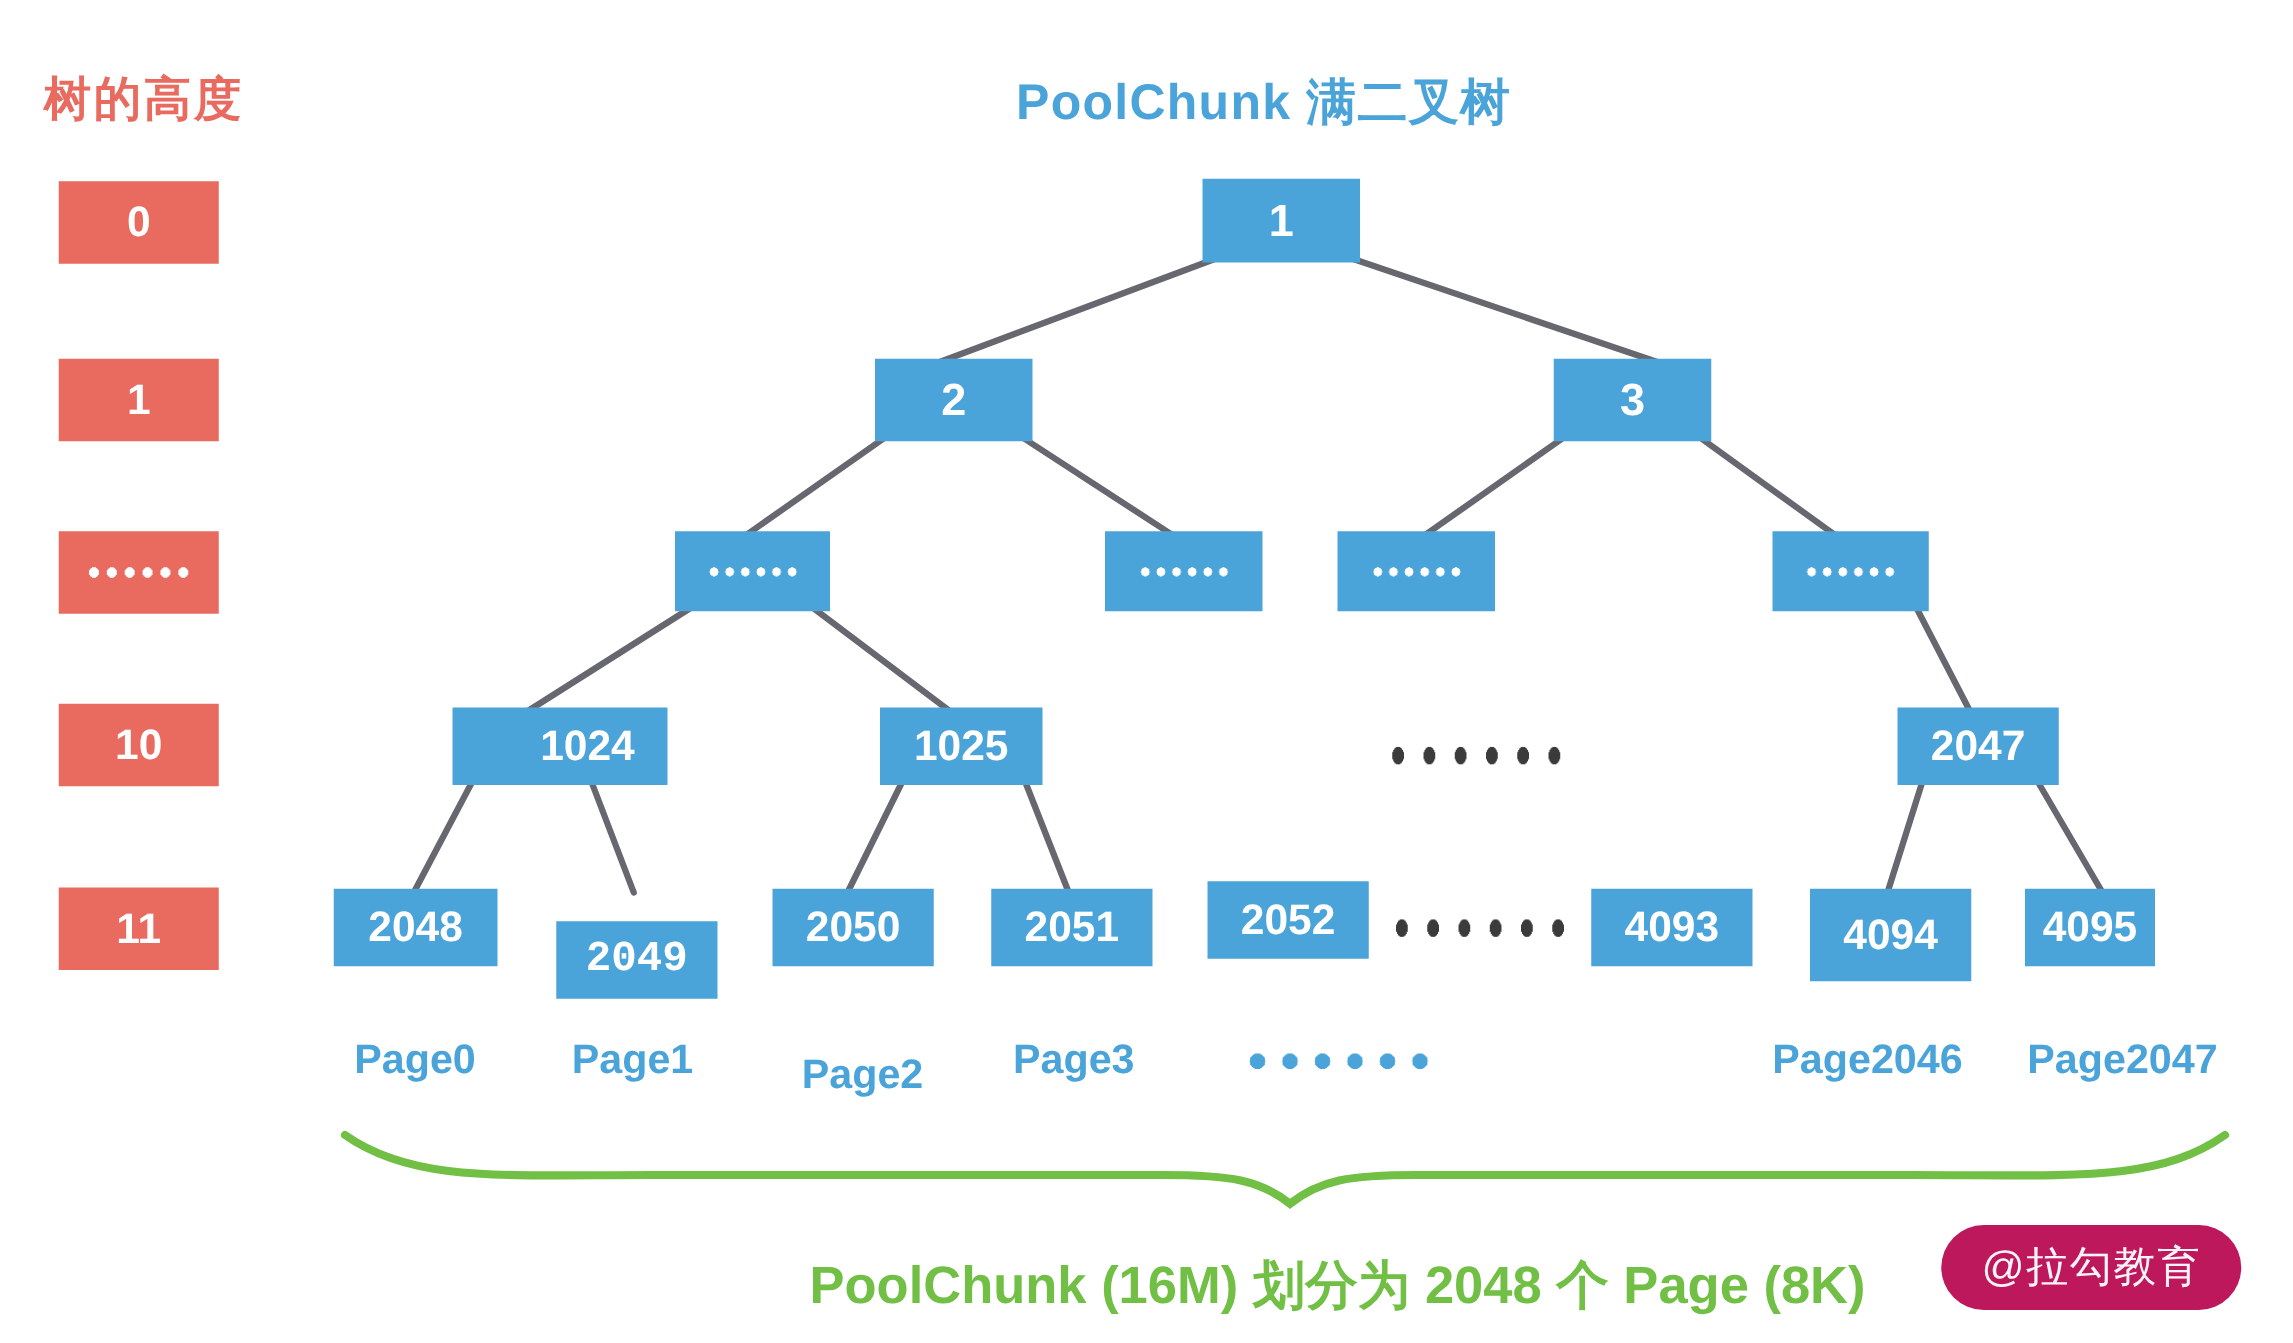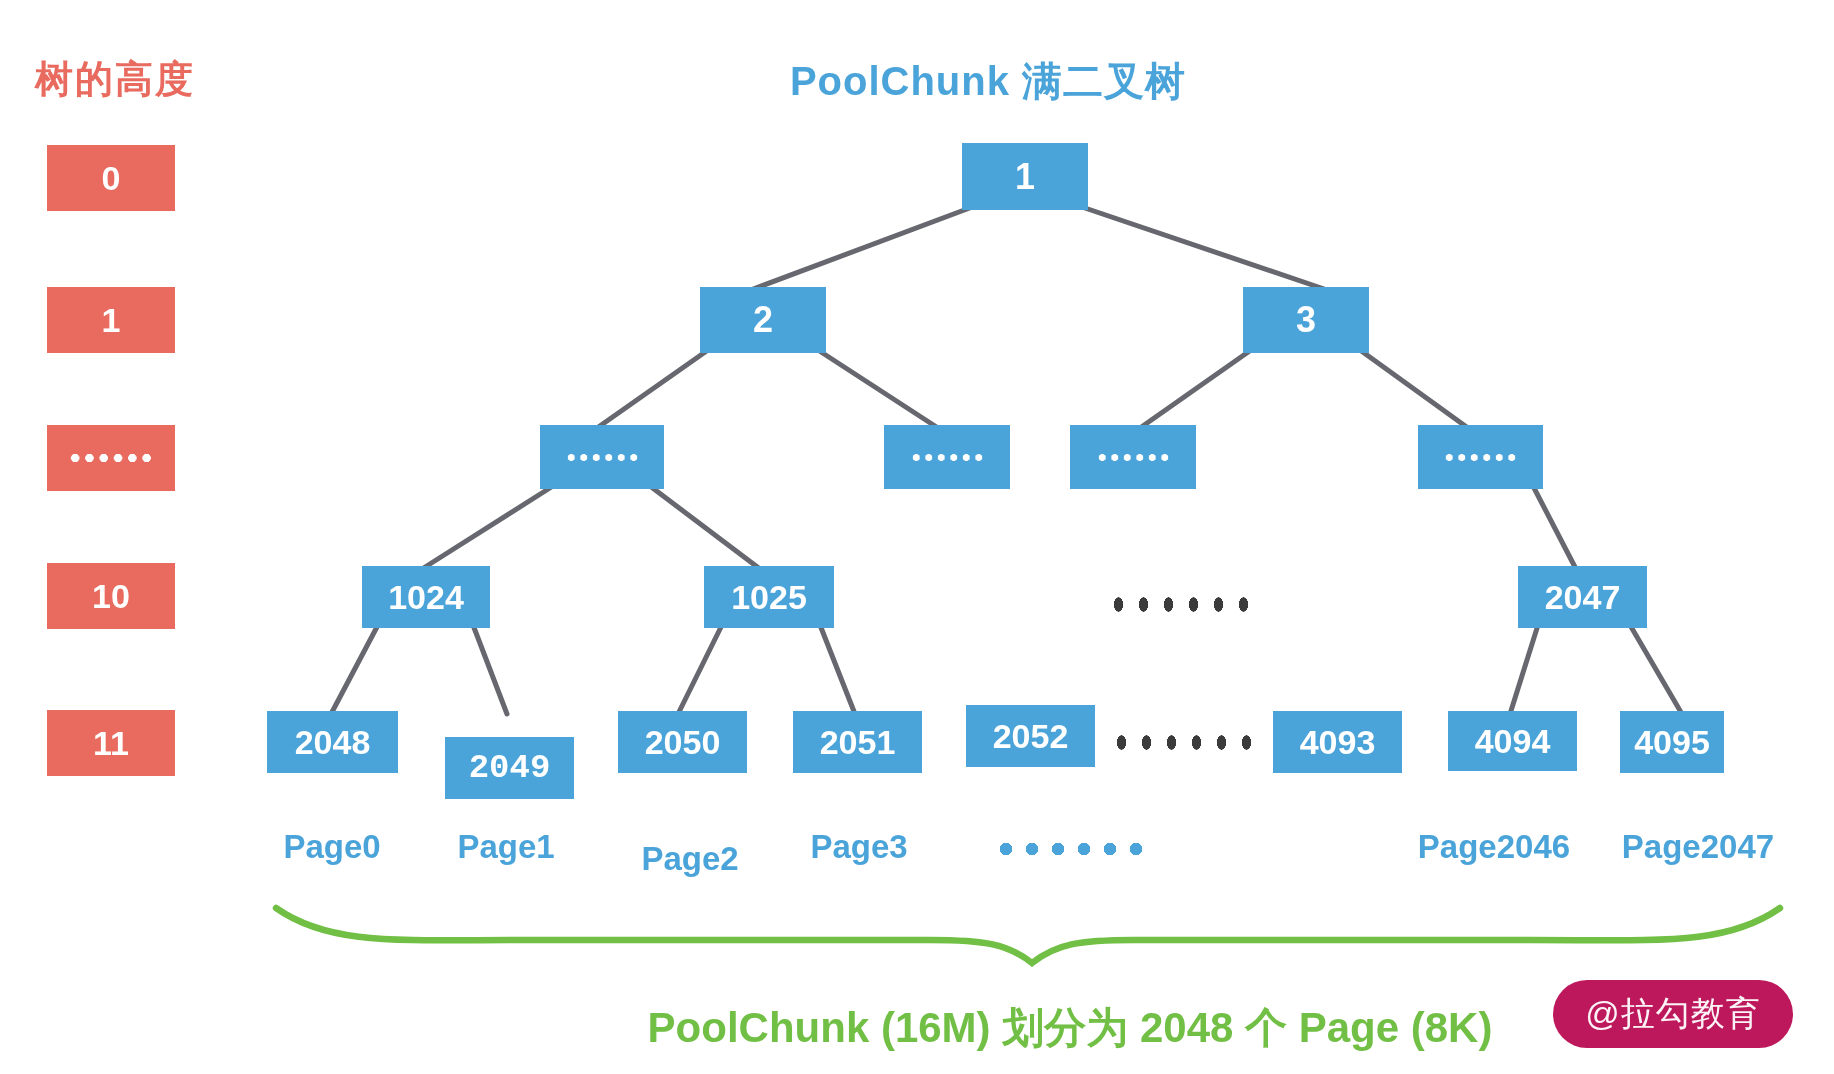--- a/index.html
+++ b/index.html
@@ -20,21 +20,21 @@
     position:absolute; z-index:2; left:47px; width:128px; height:66px;
     background:#E96A5F; color:#ffffff;
     display:flex; align-items:center; justify-content:center;
     font-weight:bold; font-size:34px;
   }
   .height-title {
     position:absolute; left:35px; top:54px;
     font-size:38px; font-weight:bold; color:#E96A5F; letter-spacing:2px; white-space:nowrap;
   }
   .diagram-title {
-    position:absolute; left:988px; top:54px; transform:translateX(-50%);
+    position:absolute; left:1011px; top:54px; transform:translateX(-50%);
     font-size:40px; font-weight:bold; color:#4BA4D9; letter-spacing:1px; white-space:nowrap;text-align:right;
   }
   .page-label {
     position:absolute; top:828px; transform:translateX(-50%); z-index:2;
     font-size:33px; font-weight:bold; color:#4BA4D9; white-space:nowrap;
   }
   .caption {
     position:absolute; left:1070px; top:1000px; transform:translateX(-50%);
     font-size:42px; font-weight:bold; color:#71BF45; white-space:nowrap;
   }
@@ -137,21 +137,21 @@
   </div>
 <div class="node" style="left:1070px;top:425px;width:126px;height:64px;">
     <span class="wdots"></span>
     <span class="vh">......</span>
   </div>
 <div class="node" style="left:1418px;top:425px;width:125px;height:64px;">
     <span class="wdots"></span>
     <span class="vh">......</span>
   </div>
 
-<div class="node" style="left:362px;top:566px;width:128px;height:62px;">
+<div class="node" style="left:362px;top:566px;width:128px;height:62px;padding-left:44px;">
     <span>1024</span>
   </div>
 <div class="node" style="left:704px;top:566px;width:130px;height:62px;">
     <span>1025</span>
   </div>
 <div class="bdots" style="left:1106px;top:596px;">
     <span class="vh">......</span>
   </div>
 <div class="node" style="left:1518px;top:566px;width:129px;height:62px;">
     <span>2047</span>
@@ -171,21 +171,21 @@
   </div>
 <div class="node" style="left:966px;top:705px;width:129px;height:62px;">
     <span>2052</span>
   </div>
 <div class="bdots" style="left:1109px;top:734px;">
     <span class="vh">......</span>
   </div>
 <div class="node" style="left:1273px;top:711px;width:129px;height:62px;">
     <span>4093</span>
   </div>
-<div class="node" style="left:1448px;top:711px;width:129px;height:60px;">
+<div class="node" style="left:1448px;top:711px;width:129px;height:74px;">
     <span>4094</span>
   </div>
 <div class="node" style="left:1620px;top:711px;width:104px;height:62px;">
     <span>4095</span>
   </div>
 
 <div class="page-label" style="left:332px;">Page0</div>
 <div class="page-label" style="left:506px;">Page1</div>
 <div class="page-label" style="left:690px;margin-top:12px;">Page2</div>
 <div class="page-label" style="left:859px;">Page3</div>

